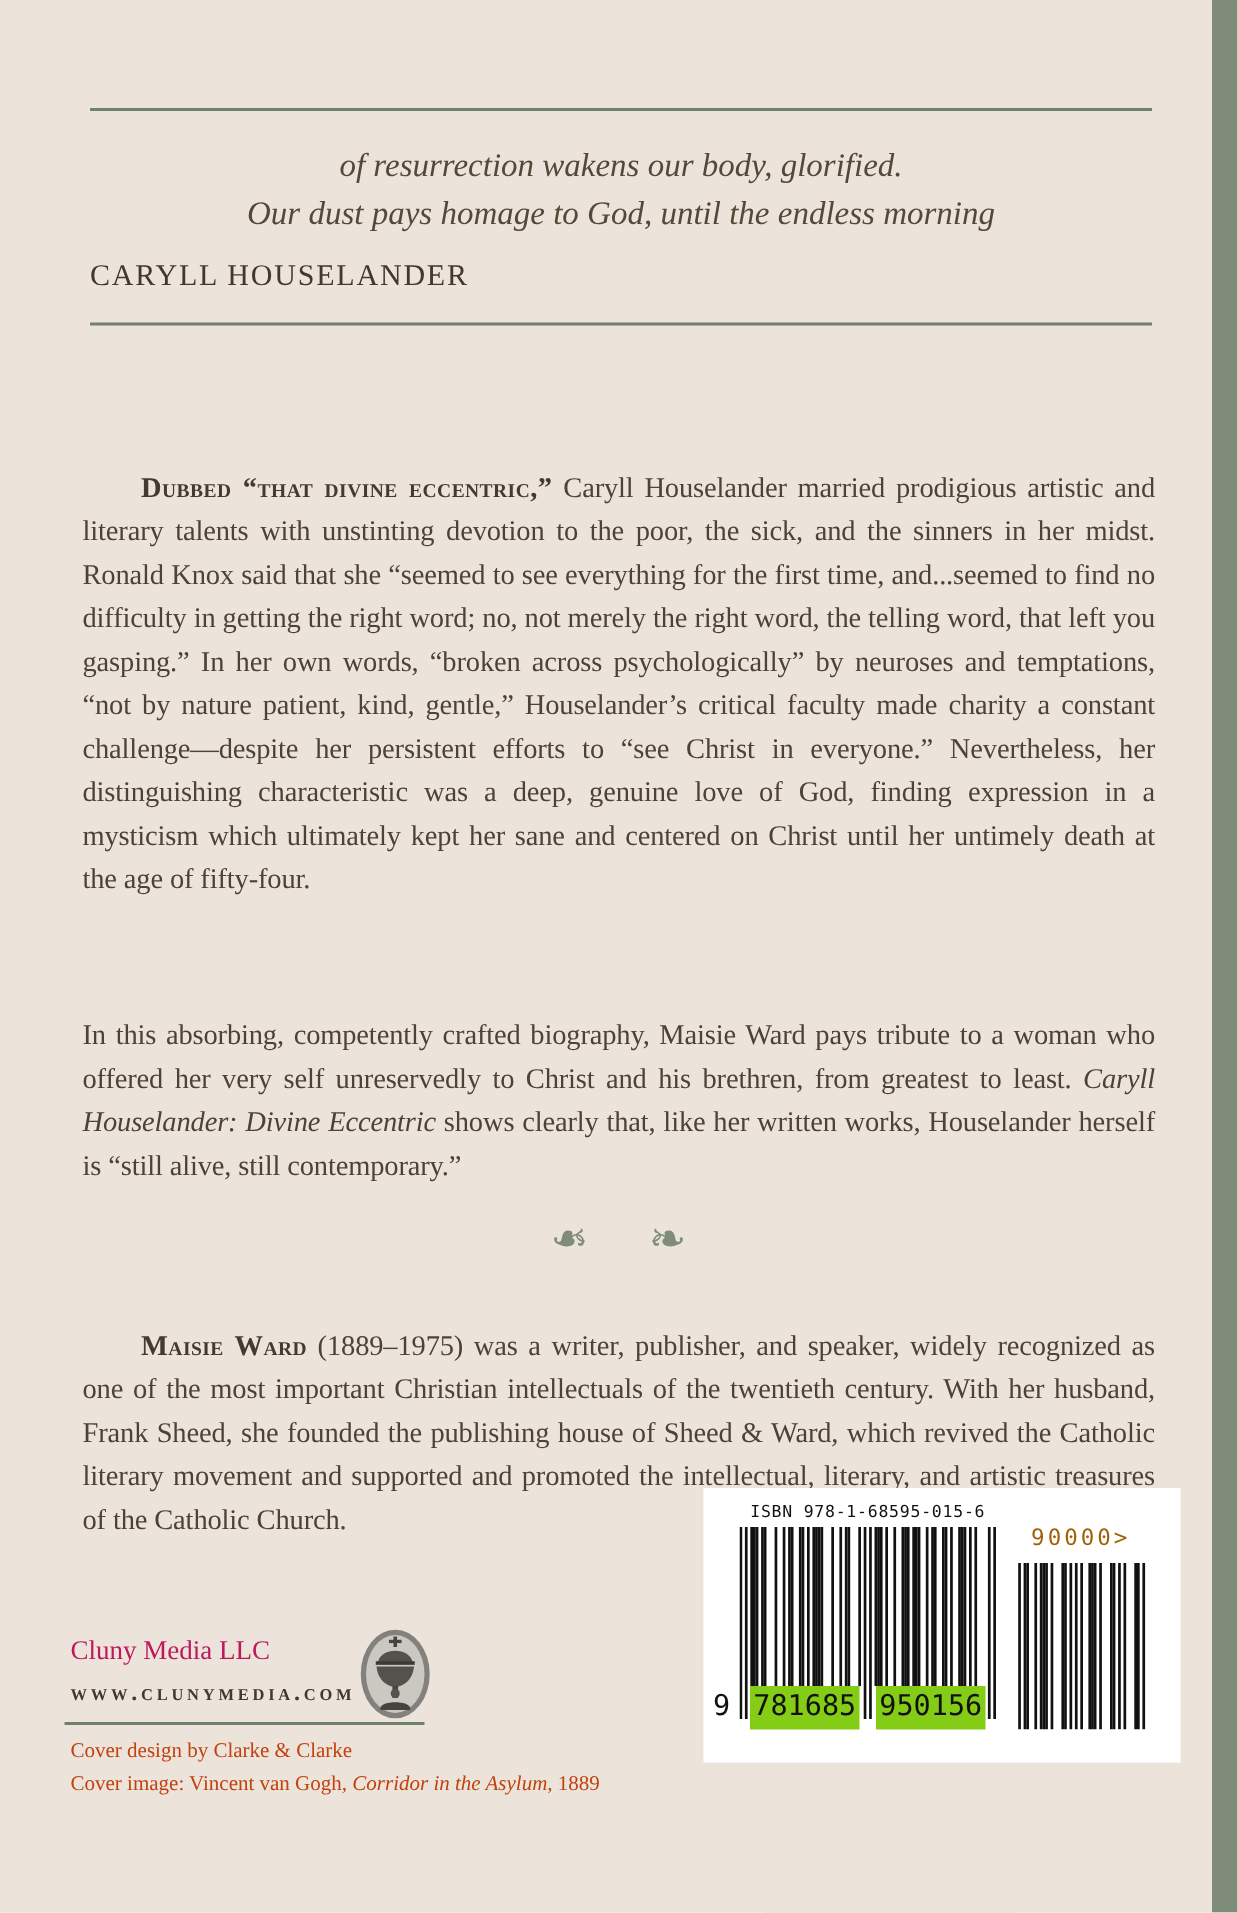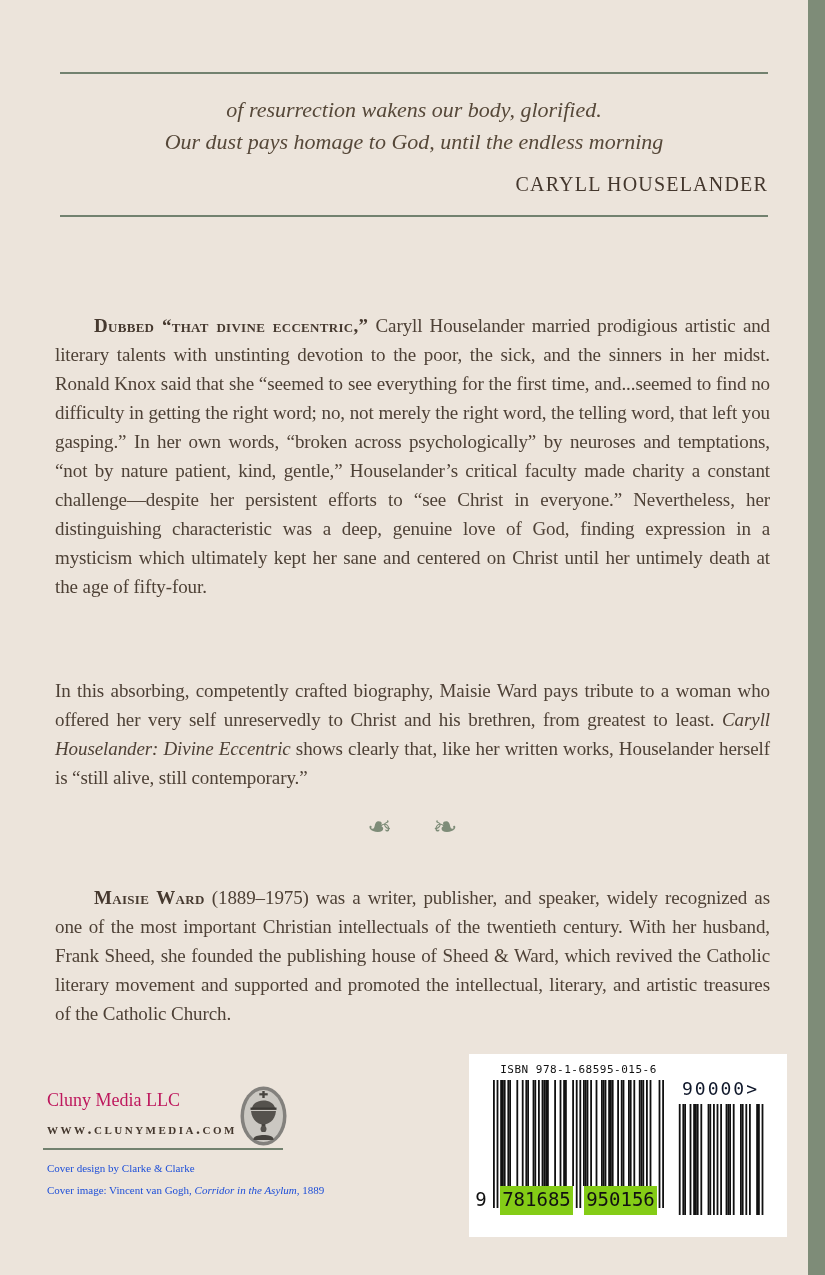--- a/index.html
+++ b/index.html
@@ -25,21 +25,21 @@
 
   .quote {
     position:absolute; left:60px; top:94px; width:708px;
     text-align:center;
     font-style:italic;
     font-size:22px; line-height:32px;
     color:#564839;
   }
   .attribution {
     position:absolute; left:60px; top:173px; width:708px;
-    text-align:right;
+    text-align:left;
     font-size:20px; letter-spacing:1.2px;
     color:#44372d;
   }
 
   .para {
     position:absolute; left:55px; width:715px;
     text-align:justify;
     font-size:19px; line-height:29px;
     letter-spacing:-0.1px;
     color:#4e4136;
@@ -73,27 +73,27 @@
     font-variant:small-caps;
     letter-spacing:2.5px;
     color:#44372d;
   }
   .footer-rule {
     position:absolute; left:43px; top:1148px;
     width:240px; height:2px; background:#72816f;
   }
   .credits {
     position:absolute; left:47px; top:1157px;
-    font-size:11px; line-height:22px;
-    color:#1d4ed8;
+    font-size:14px; line-height:22px;
+    color:#c2410c;
   }
   .logo { position:absolute; left:240px; top:1086px; width:47px; height:60px; }
 
   .barcode-box {
-    position:absolute; left:469px; top:1054px;
+    position:absolute; left:469px; top:992px;
     width:318px; height:183px;
     background:#ffffff;
   }
   .isbn-label {
     position:absolute; left:24px; top:9px; width:171px;
     text-align:center;
     font-family:"DejaVu Sans Mono", monospace;
     font-size:11px; letter-spacing:0.5px;
     color:#111;
     white-space:nowrap;
@@ -115,22 +115,22 @@
   .bc-digit-g1 { left:7px;  width:73px; }
   .bc-digit-g2 { left:91px; width:73px; }
   .barcode-addon {
     position:absolute; left:208px; top:26px;
     width:87px; height:135px;
   }
   .addon-label {
     position:absolute; left:0; top:-2px; width:87px;
     text-align:center;
     font-family:"DejaVu Sans Mono", monospace;
-    font-size:18px; letter-spacing:2px;
-    color:#0f172a; white-space:nowrap;
+    font-size:15px; letter-spacing:2px;
+    color:#a16207; white-space:nowrap;
   }
   .barcode-addon svg { position:absolute; left:0; top:0; }
 </style>
 </head>
 <body>
 
 <div class="page">
   <div class="green-strip"></div>
 
   <div class="rule rule-top"></div>

